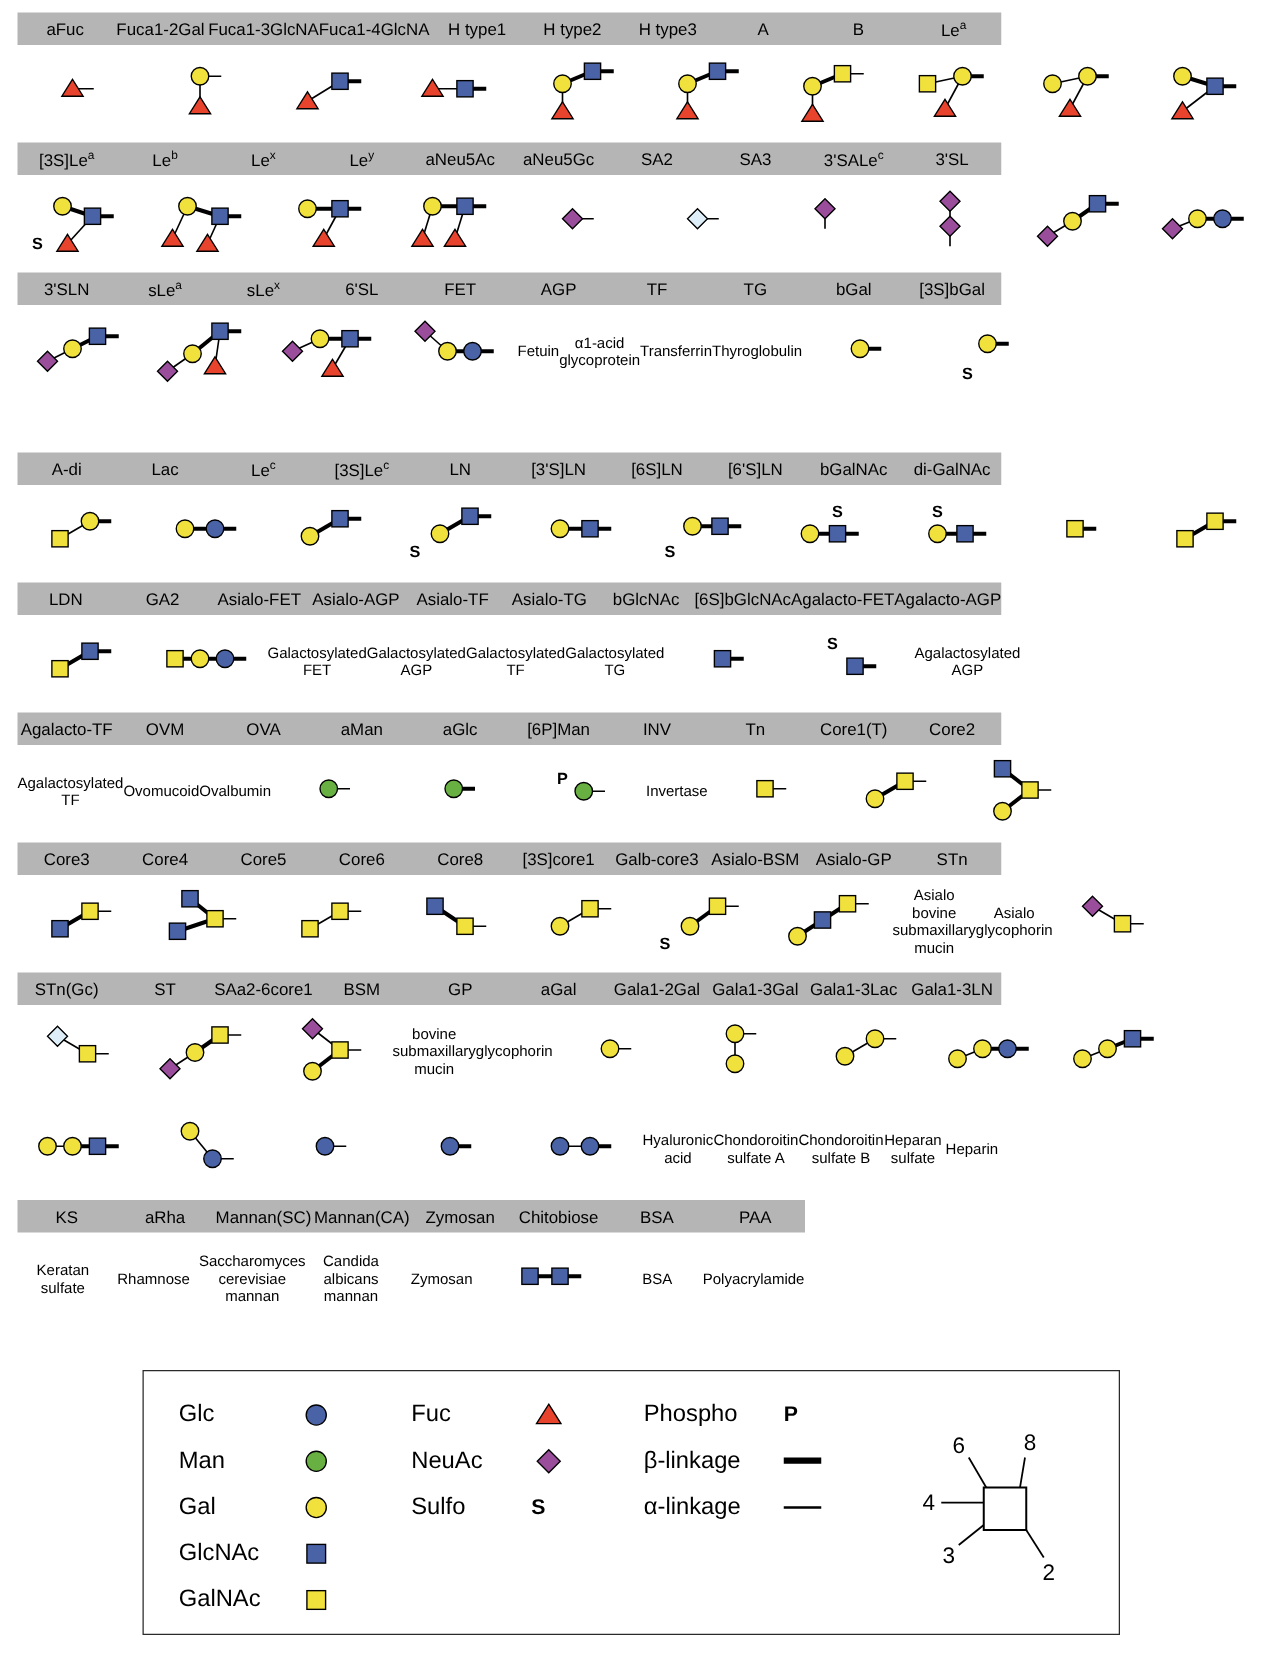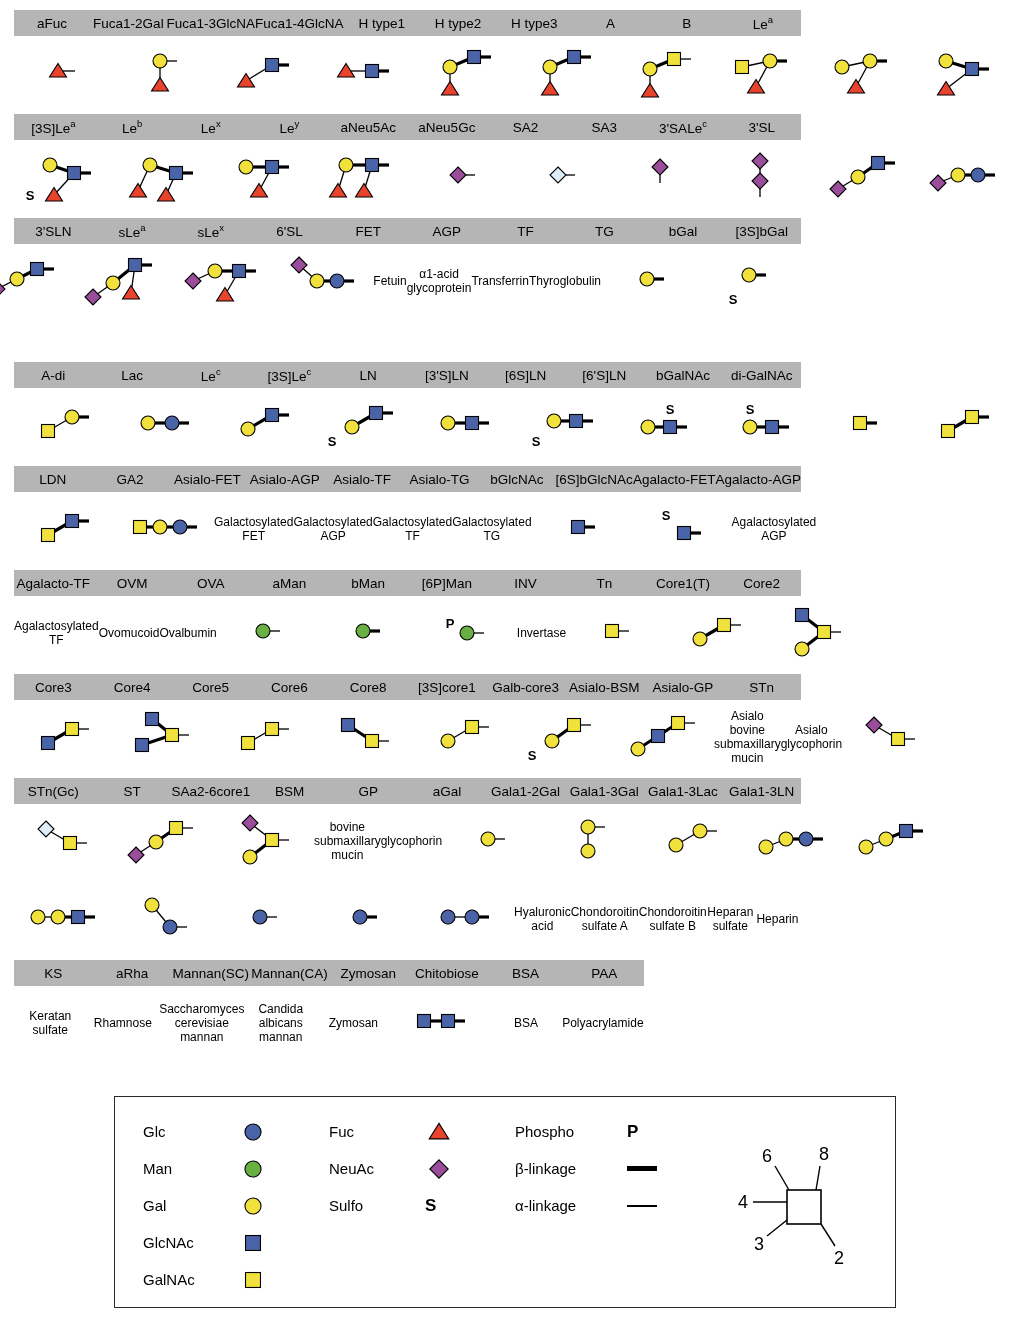--- a/index.html
+++ b/index.html
@@ -14,21 +14,21 @@
   .bcell{flex:1;display:flex;justify-content:center;align-items:center;min-height:74px}
   .stext{font-size:12px;text-align:center;line-height:1.18;max-width:95px}
   svg text{font-family:"Liberation Sans",sans-serif}
   #legend{margin:36px 0 14px 100px;width:782px;min-height:212px;border:1.7px solid #2a2a2a;display:flex;padding:16px 8px 8px 28px}
   .lcol{display:flex;flex-direction:column}
   .lcol0{width:186px}
   .lcol1{width:186px}
   .lcol2{width:208px}
   .poscol{flex:1;display:flex;justify-content:center;align-items:flex-start;padding-top:2px}
   .lrow{display:flex;align-items:center;height:37px}
-  .llabel{font-size:15px;width:96px}
+  .llabel{font-size:19px;width:96px}
   .lcol2 .llabel{width:112px}
   .lsym{display:inline-flex;align-items:center}
   .thinline{display:inline-block;width:30px;height:2px;background:#000}
   .thickline{display:inline-block;width:30px;height:5px;background:#000}
   .letter{font-size:17px;font-weight:bold}
 </style>
 </head>
 <body>
 
 <div id="figure">
@@ -252,21 +252,21 @@
           <div class="hcell">sLe<sup>a</sup></div>
           <div class="hcell">sLe<sup>x</sup></div>
           <div class="hcell">6'SL</div>
           <div class="hcell">FET</div>
           <div class="hcell">AGP</div>
           <div class="hcell">TF</div>
           <div class="hcell">TG</div>
           <div class="hcell">bGal</div>
           <div class="hcell">[3S]bGal</div>
         </div>
-        <div class="bbar" style="width: 100%; justify-content: flex-end;">
+        <div class="bbar" style="width: 100%;">
           <div class="bcell">
             <svg viewBox="0 0 100 56" width="100" height="56">
               <line x1="24" y1="36" x2="44" y2="26" stroke="#000" stroke-width="1.3"></line>
               <line x1="44" y1="26" x2="64" y2="16" stroke="#000" stroke-width="3.2"></line>
               <line x1="64" y1="16" x2="81" y2="16" stroke="#000" stroke-width="3.2"></line>
               <polygon points="24,28 32,36 24,44 16,36" fill="#9a4d9b" stroke="#000" stroke-width="1.1"></polygon>
               <circle cx="44" cy="26" r="7" fill="#f0e13c" stroke="#000" stroke-width="1.1"></circle>
               <rect x="57.5" y="9.5" width="13" height="13" fill="#4a63a7" stroke="#000" stroke-width="1.1"></rect>
             </svg>
           </div>
@@ -490,21 +490,21 @@
             <div class="stext">Agalactosylated AGP</div>
           </div>
         </div>
       </div>
       <div class="section">
         <div class="hbar" style="width: 100%;">
           <div class="hcell">Agalacto-TF</div>
           <div class="hcell">OVM</div>
           <div class="hcell">OVA</div>
           <div class="hcell">aMan</div>
-          <div class="hcell">bMan</div>
+          <div class="hcell">aGlc</div>
           <div class="hcell">[6P]Man</div>
           <div class="hcell">INV</div>
           <div class="hcell">Tn</div>
           <div class="hcell">Core1(T)</div>
           <div class="hcell">Core2</div>
         </div>
         <div class="bbar" style="width: 100%;">
           <div class="bcell">
             <div class="stext">Agalactosylated TF</div>
           </div>

